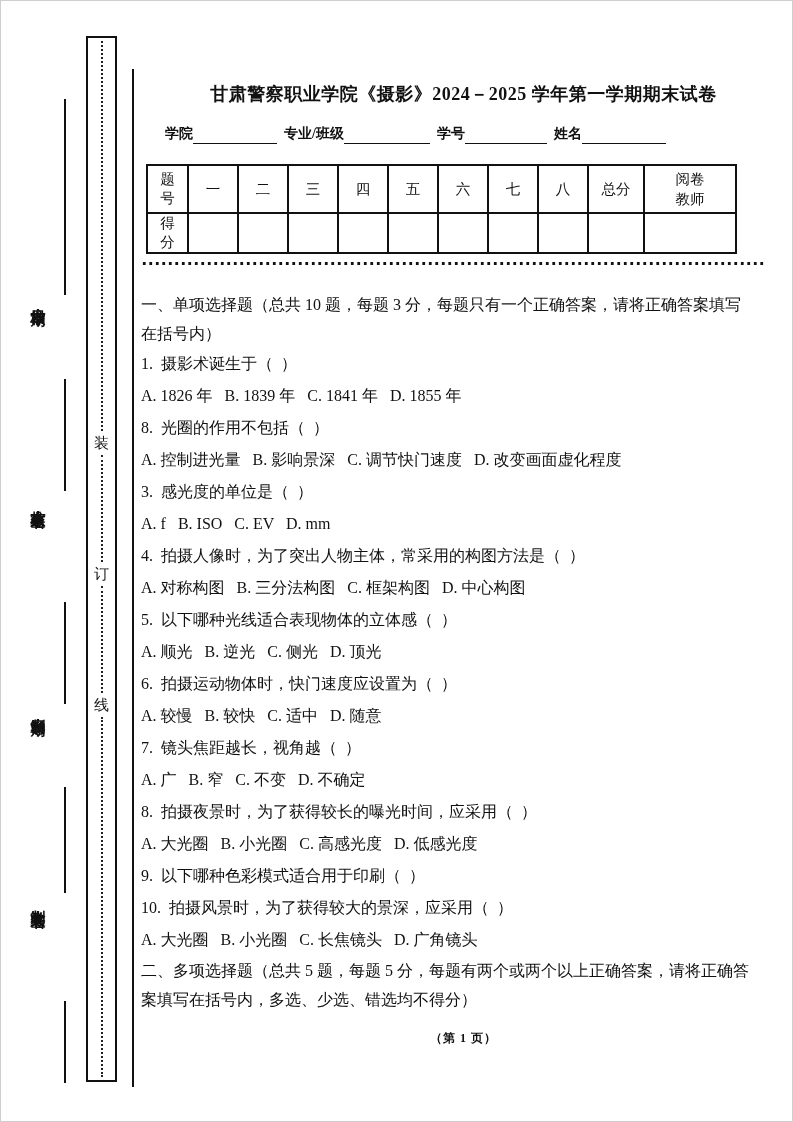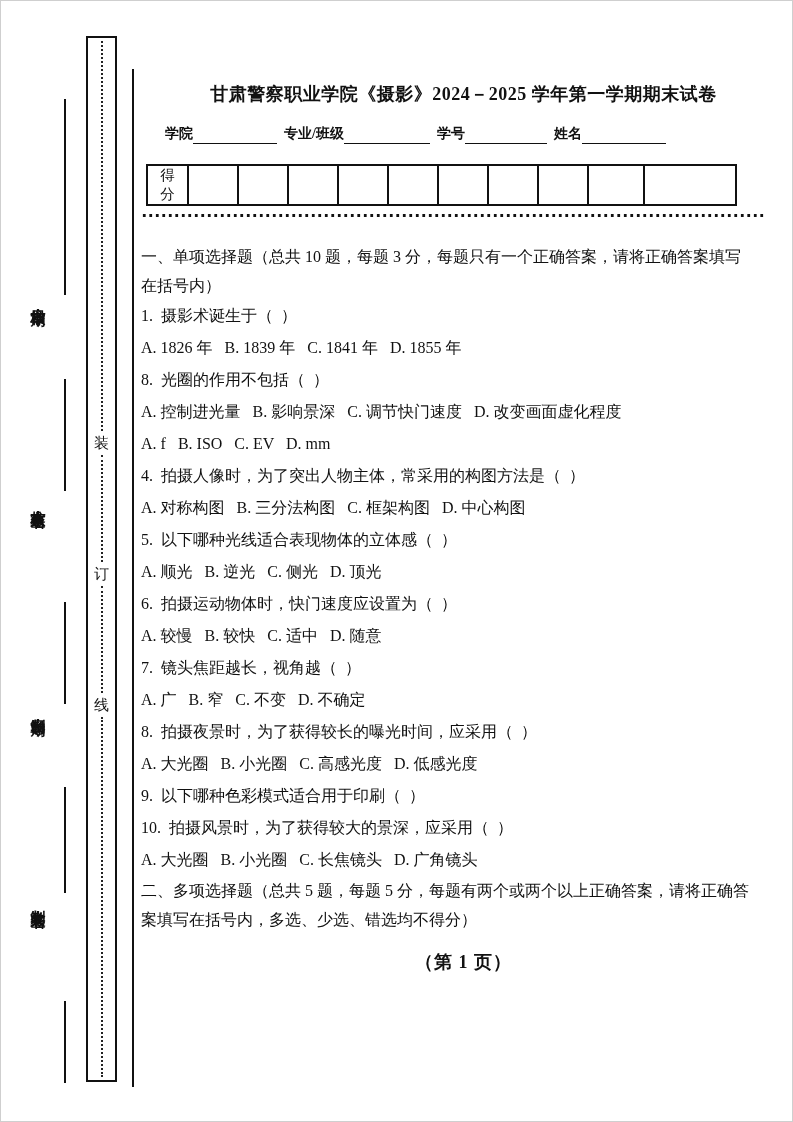--- a/index.html
+++ b/index.html
@@ -48,21 +48,21 @@
   .dotted-sep {
     margin-top:7px; height:5px; width:624px;
     background-image:radial-gradient(circle 1.7px at 50% 50%, #111 95%, transparent 100%);
     background-size:6.5px 5px; background-repeat:repeat-x;
   }
 
   .body { margin-top:24px; font-size:16px; }
   .body p { white-space:pre-wrap; line-height:32px; }
   .body p.h { line-height:29px; }
 
-  .footer { text-align:center; font-weight:700; font-size:18px; margin-top:16px; letter-spacing:1px; }
+  .footer { text-align:center; font-weight:700; font-size:12px; margin-top:16px; letter-spacing:1px; }
 </style>
 </head>
 <body>
 
 <div class="page">
 
   <div>
     <div class="vline" style="top:98px;height:196px"></div>
     <div class="vlabel" style="top:296px">审核日期：</div>
     <div class="vline" style="top:378px;height:112px"></div>
@@ -109,20 +109,33 @@
           <col style="width:50px">
           <col style="width:50px">
         <col style="width:50px">
           <col style="width:50px">
           <col style="width:50px">
           <col style="width:50px">
           <col style="width:56px">
           <col style="width:92px">
       </colgroup>
       <tbody>
+        <tr class="r1">
+          <td><span class="stack">题号</span></td>
+          <td>一</td>
+          <td>二</td>
+          <td>三</td>
+          <td>四</td>
+          <td>五</td>
+          <td>六</td>
+          <td>七</td>
+          <td>八</td>
+          <td>总分</td>
+          <td><span class="stack2">阅卷教师</span></td>
+        </tr>
         <tr class="r2">
           <td><span class="stack">得分</span></td>
           <td></td>
           <td></td>
           <td></td>
           <td></td>
           <td></td>
           <td></td>
           <td></td>
           <td></td>
@@ -135,20 +148,21 @@
     <div class="dotted-sep"></div>
 
     <div class="body">
       <p class="h">一、单项选择题（总共 10 题，每题 3 分，每题只有一个正确答案，请将正确答案填写</p>
       <p class="h">在括号内）</p>
 
       <p>1.  摄影术诞生于（  ）</p>
       <p>A. 1826 年   B. 1839 年   C. 1841 年   D. 1855 年</p>
       <p>8.  光圈的作用不包括（  ）</p>
       <p>A. 控制进光量   B. 影响景深   C. 调节快门速度   D. 改变画面虚化程度</p>
+      <p>3.  感光度的单位是（  ）</p>
       <p>A. f   B. ISO   C. EV   D. mm</p>
       <p>4.  拍摄人像时，为了突出人物主体，常采用的构图方法是（  ）</p>
       <p>A. 对称构图   B. 三分法构图   C. 框架构图   D. 中心构图</p>
       <p>5.  以下哪种光线适合表现物体的立体感（  ）</p>
       <p>A. 顺光   B. 逆光   C. 侧光   D. 顶光</p>
       <p>6.  拍摄运动物体时，快门速度应设置为（  ）</p>
       <p>A. 较慢   B. 较快   C. 适中   D. 随意</p>
       <p>7.  镜头焦距越长，视角越（  ）</p>
       <p>A. 广   B. 窄   C. 不变   D. 不确定</p>
       <p>8.  拍摄夜景时，为了获得较长的曝光时间，应采用（  ）</p>

